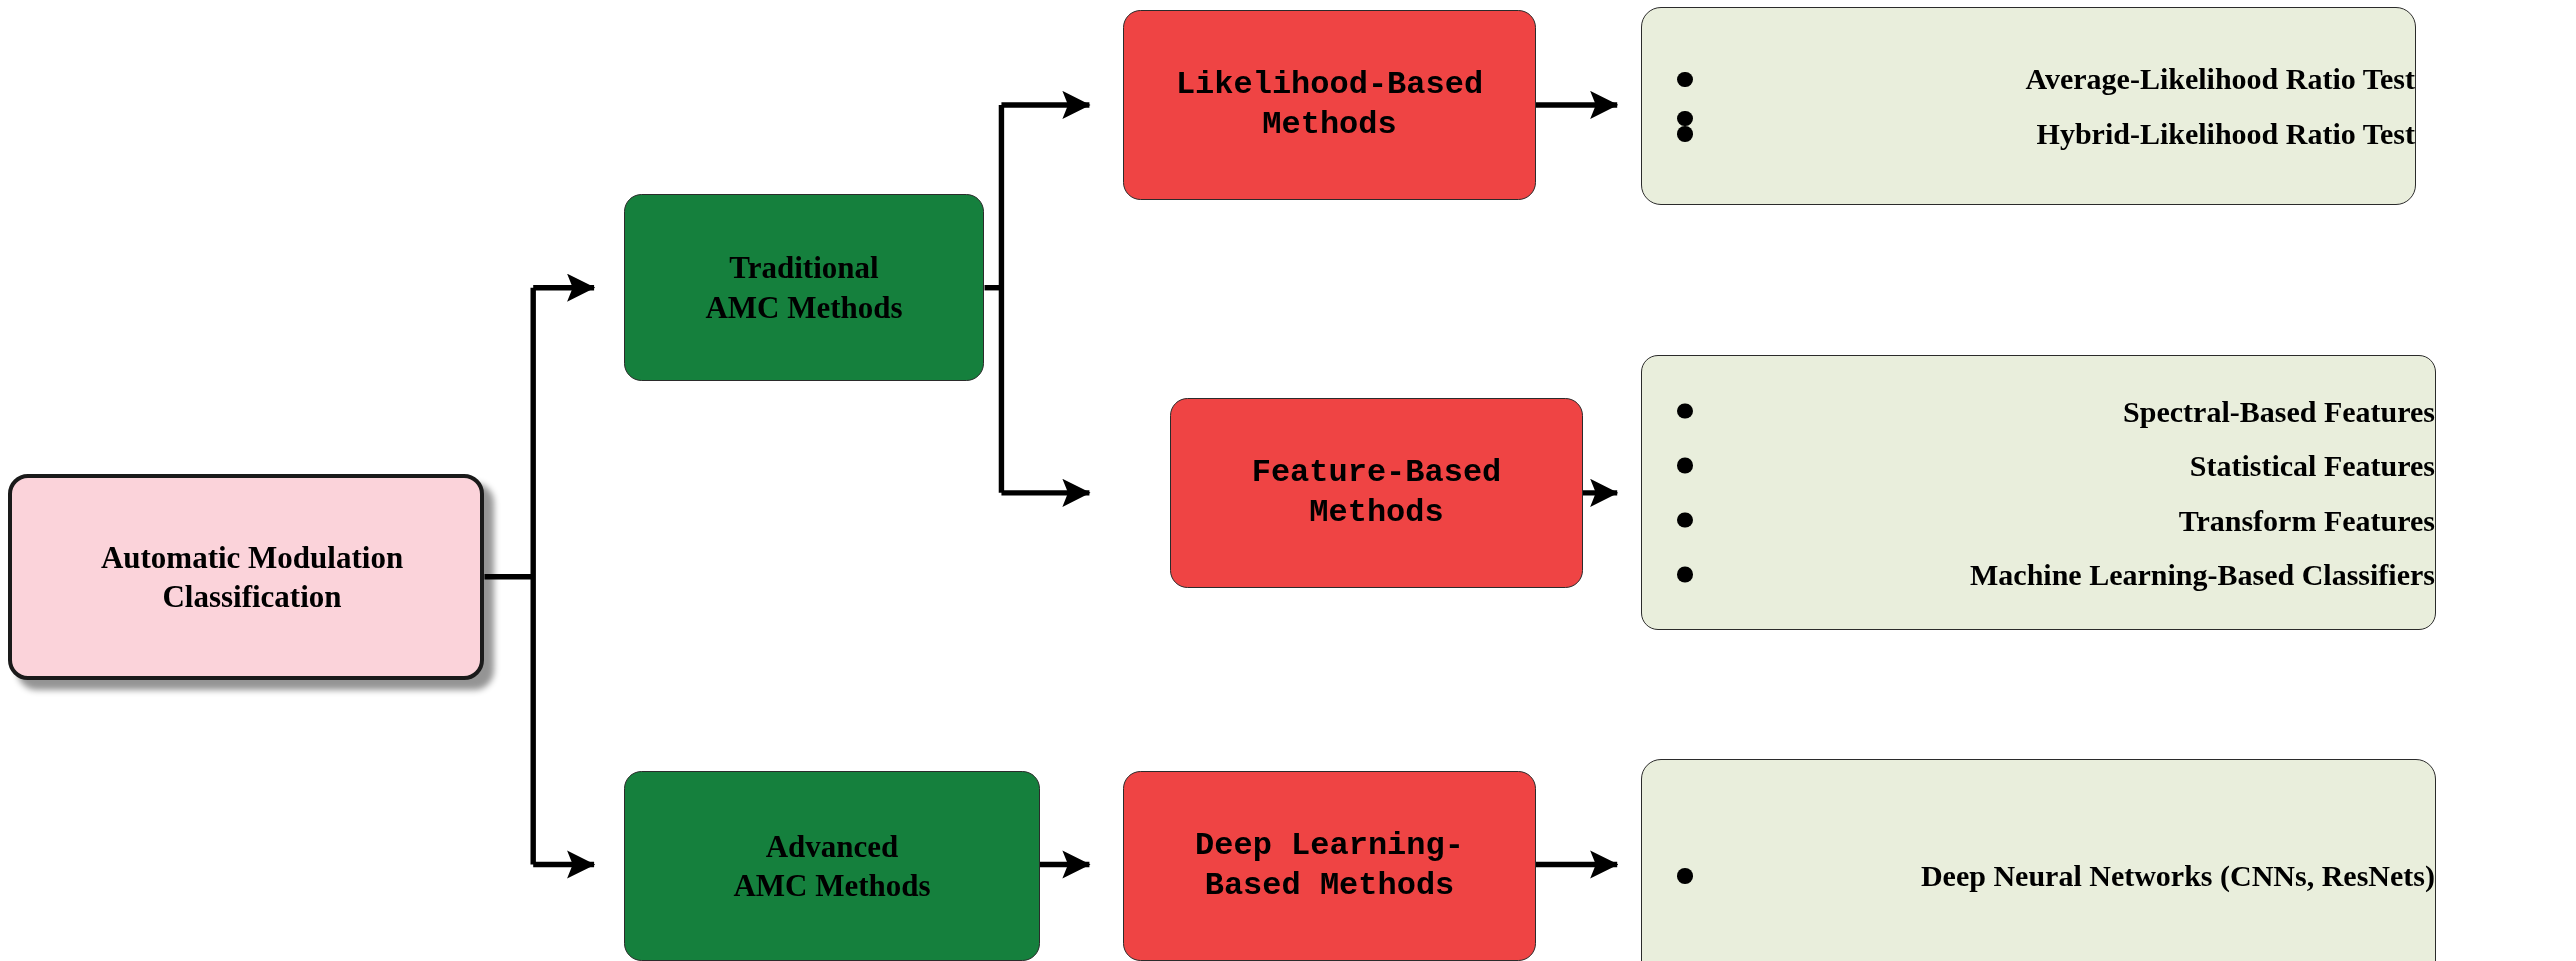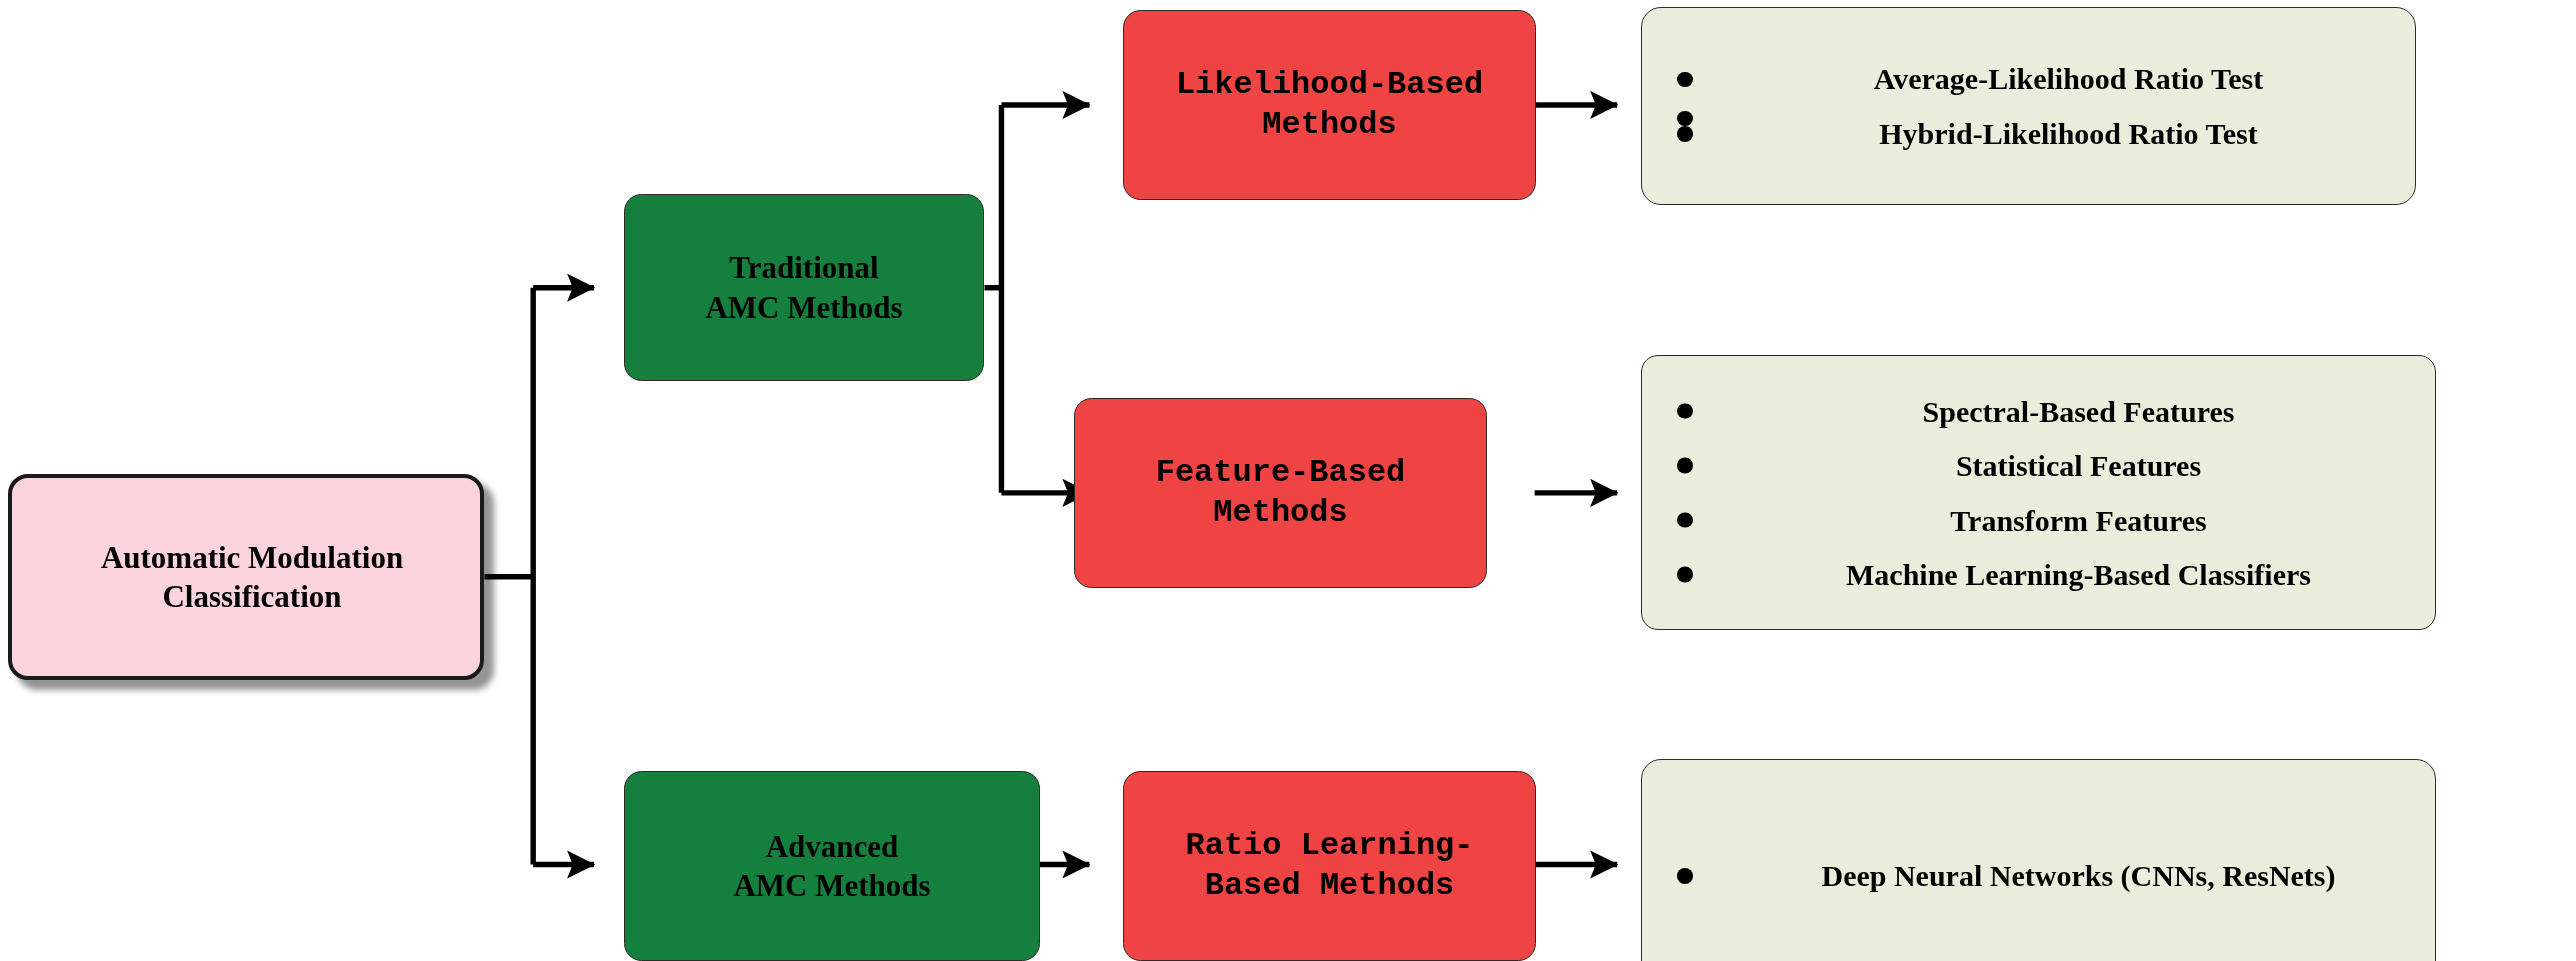--- a/index.html
+++ b/index.html
@@ -56,20 +56,21 @@
     padding:0;
   }
   .node.green ul{
     list-style:none;
     margin:0;
     padding:0;
     position:absolute;
     top:50%;
     left:0;right:0;
     transform:translateY(-50%);
+    text-align:right;
   }
   .node.green li{
     position:relative;
     font-size:30px;
     font-weight:bold;
     padding-left:80px;
     margin:0 0 23px 0;
     white-space:nowrap;
     line-height:1.05;
   }
@@ -126,27 +127,27 @@
   <div class="node blue" style="left:624px; top:771px; width:416px; height:190px;">
     <span class="line">Advanced</span>
     <span class="line">AMC Methods</span>
   </div>
 
   <div class="node yellow" style="left:1123px; top:10px; width:413px; height:190px;">
     <span class="line">Likelihood-Based</span>
     <span class="line">Methods</span>
   </div>
 
-  <div class="node yellow" style="left:1074px; top:398px; width:413px; height:190px;">
+  <div class="node yellow" style="left:1170px; top:398px; width:413px; height:190px;">
     <span class="line">Feature-Based</span>
     <span class="line">Methods</span>
   </div>
 
   <div class="node yellow" style="left:1123px; top:771px; width:413px; height:190px;">
-    <span class="line">Ratio Learning-</span>
+    <span class="line">Deep Learning-</span>
     <span class="line">Based Methods</span>
   </div>
 
   <div class="node green" style="left:1641px; top:7.4px; width:775px; height:198px;">
     <ul>
       <li>
         <span class="bullet"></span>
         <span>Average-Likelihood Ratio Test</span>
       </li>
       <li>

